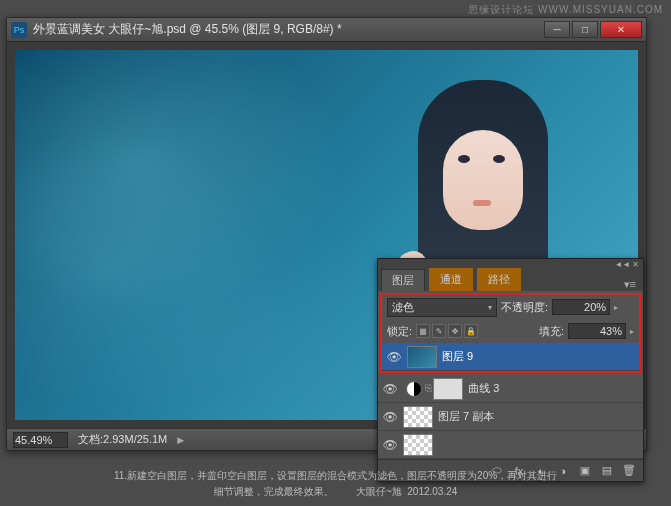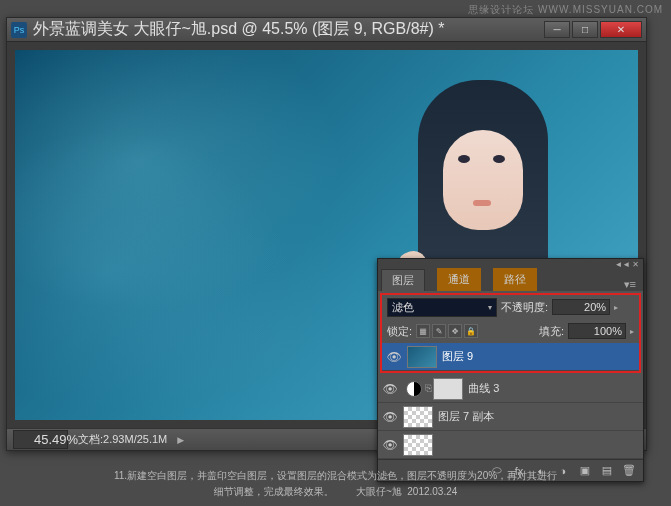--- a/index.html
+++ b/index.html
@@ -1,50 +1,50 @@
 <!DOCTYPE html>
 <html><head>
 <meta charset="utf-8">
 <style>
 *{margin:0;padding:0;box-sizing:border-box;font-family:"Microsoft YaHei",Arial,sans-serif}
 body{background:#4b4b4b;width:671px;height:506px;position:relative;overflow:hidden}
 .watermark{position:absolute;top:3px;right:8px;font-size:10px;color:#888;letter-spacing:1px}
 .ps-window{position:absolute;top:17px;left:6px;width:641px;height:434px;background:#535353;border:1px solid #2a2a2a;box-shadow:0 2px 8px rgba(0,0,0,0.5)}
 .titlebar{height:24px;background:linear-gradient(#5d5d5d,#4a4a4a);display:flex;align-items:center;padding:0 4px;border-bottom:1px solid #2a2a2a}
 .ps-icon{width:16px;height:16px;background:#1a4d7a;border-radius:2px;display:flex;align-items:center;justify-content:center;color:#4fc3f7;font-size:9px;font-weight:normal;margin-right:6px}
-.title-text{color:#e0e0e0;font-size:16px;flex:1}
+.title-text{color:#e0e0e0;font-size:12px;flex:1}
 .win-btns{display:flex;gap:2px}
 .win-btn{width:26px;height:17px;background:linear-gradient(#6a6a6a,#4a4a4a);border:1px solid #333;display:flex;align-items:center;justify-content:center;color:#ddd;font-size:10px;cursor:pointer}
 .win-btn.close{background:linear-gradient(#d44,#a22);width:42px}
 .canvas-area{position:relative;width:100%;height:386px;background:#3a3a3a;padding:8px}
 .canvas{width:100%;height:100%;background:linear-gradient(135deg,#0a4a6a 0%,#1a6a8a 30%,#2a8aaa 60%,#4aaaca 100%);position:relative;overflow:hidden}
 .leaves{position:absolute;inset:0;background:radial-gradient(ellipse 200px 150px at 20% 30%,rgba(90,180,200,0.4),transparent),radial-gradient(ellipse 180px 140px at 15% 60%,rgba(70,160,190,0.4),transparent),radial-gradient(ellipse 160px 120px at 40% 80%,rgba(60,140,170,0.3),transparent)}
 .person{position:absolute;right:60px;top:30px;width:200px;height:340px}
 .hair{position:absolute;top:0;left:40px;width:130px;height:200px;background:linear-gradient(180deg,#1a2838,#2a3848);border-radius:60px 60px 20px 20px}
 .face{position:absolute;top:50px;left:65px;width:80px;height:100px;background:linear-gradient(#f0dad0,#e8c8b8);border-radius:40px 40px 35px 35px}
 .eye{position:absolute;width:12px;height:8px;background:#2a2a3a;border-radius:50%}
 .eye.l{top:75px;left:80px}.eye.r{top:75px;left:115px}
 .lips{position:absolute;top:120px;left:95px;width:18px;height:6px;background:#d88878;border-radius:4px}
 .arm{position:absolute;top:170px;left:30px;width:30px;height:110px;background:#e8d0c0;border-radius:14px;transform:rotate(-15deg)}
 .body{position:absolute;top:190px;left:60px;width:110px;height:150px;background:#f0f0f0;border-radius:20px 20px 0 0}
 .statusbar{height:22px;background:linear-gradient(#5a5a5a,#484848);display:flex;align-items:center;padding:0 6px;gap:10px;border-top:1px solid #333;font-size:11px;color:#ddd}
-.sb-field{background:#3a3a3a;border:1px solid #2a2a2a;padding:1px 20px;font-size:13px}
+.sb-field{background:#3a3a3a;border:1px solid #2a2a2a;padding:1px 1px;font-size:11px}
 .sb-zoom{width:55px}
 .sb-arrow{font-size:9px;color:#aaa}
 
 .layers-panel{position:absolute;top:258px;left:377px;width:267px;background:#535353;border:1px solid #222;box-shadow:0 2px 6px rgba(0,0,0,0.6)}
 .panel-topbar{height:10px;background:#424242;display:flex;justify-content:flex-end;align-items:center;padding:0 4px;gap:2px}
 .panel-topbar span{color:#aaa;font-size:8px}
-.panel-tabs{height:22px;background:#424242;display:flex;align-items:flex-end;padding:0 3px;gap:12px}
+.panel-tabs{height:22px;background:#424242;display:flex;align-items:flex-end;padding:0 3px;gap:4px}
 .tab{padding:3px 10px;background:#a16207;color:#ccc;font-size:11px;border:1px solid transparent;cursor:pointer}
 .tab.active{background:#535353;border:1px solid #333;border-bottom:none}
 .tab-menu{margin-left:auto;color:#aaa;font-size:11px;padding:0 4px}
 .red-box{border:2px solid #d22;margin:2px}
 .panel-row{height:24px;display:flex;align-items:center;padding:0 5px;gap:4px;font-size:11px;color:#ddd}
-.dropdown{background:#0f172a;border:1px solid #2a2a2a;padding:1px 4px;display:flex;align-items:center;gap:16px;font-size:11px}
+.dropdown{background:#404040;border:1px solid #2a2a2a;padding:1px 4px;display:flex;align-items:center;gap:16px;font-size:11px}
 .dropdown.blend{width:110px;justify-content:space-between}
 .num-field{background:#3a3a3a;border:1px solid #2a2a2a;width:58px;padding:1px 3px;text-align:right;font-size:11px}
 .mini-icon{width:14px;height:14px;border:1px solid #666;background:#4a4a4a;display:inline-flex;align-items:center;justify-content:center;font-size:8px;color:#bbb}
 .lock-icons{display:flex;gap:2px}
 .layer-list{background:#535353}
 .layer-item{height:28px;display:flex;align-items:center;padding:0 4px;gap:5px;border-bottom:1px solid #444}
 .layer-item.selected{background:#2e5f9e}
 .eye-col{width:16px;display:flex;justify-content:center;color:#ccc;font-size:12px}
 .thumb{width:30px;height:22px;border:1px solid #777;background:#888}
 .thumb.img{background:linear-gradient(135deg,#1a5a7a,#3a8aaa)}
@@ -119,21 +119,21 @@
     <div class="panel-row">
       <span>锁定:</span>
       <div class="lock-icons">
         <span class="mini-icon">▦</span>
         <span class="mini-icon">✎</span>
         <span class="mini-icon">✥</span>
         <span class="mini-icon">🔒</span>
       </div>
       <span style="flex:1"></span>
       <span>填充:</span>
-      <span class="num-field">100%</span>
+      <span class="num-field">43%</span>
       <span class="arrow-r">▸</span>
     </div>
     <div class="layer-list">
       <div class="layer-item selected">
         <div class="eye-col">👁</div>
         <div class="thumb img"></div>
         <span class="layer-name">图层 9</span>
       </div>
     </div>
   </div>

